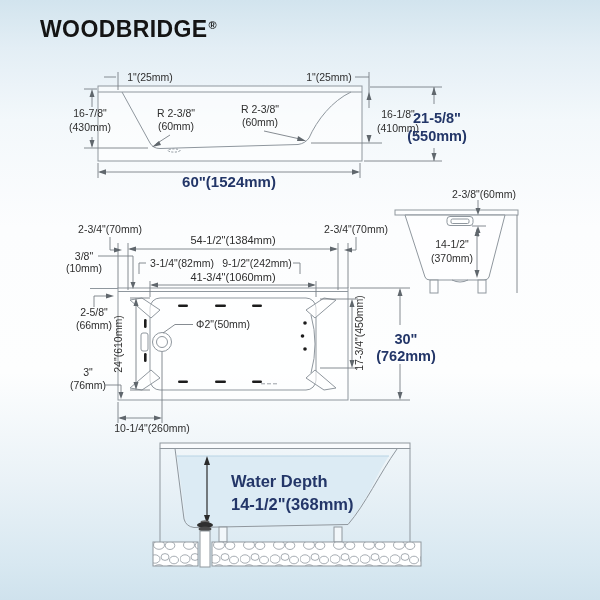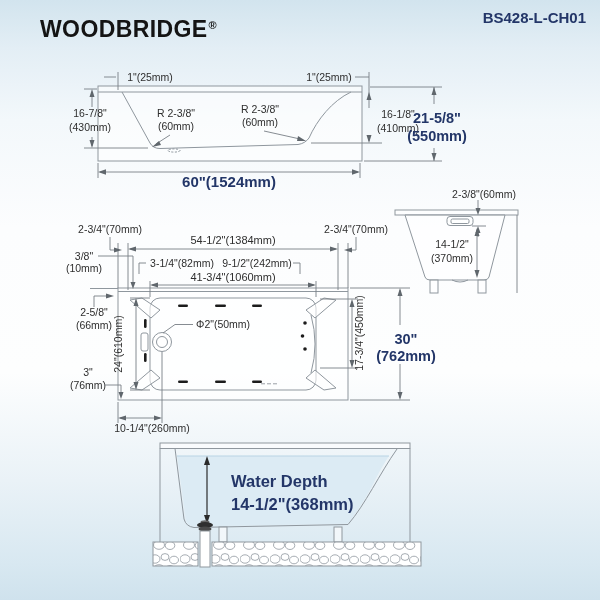--- a/index.html
+++ b/index.html
@@ -29,21 +29,20 @@
   .jet{fill:#1c1c1c;stroke:none;}
 </style>
 </head>
 <body>
 
 <div id="stage">
 
   <div class="logo"><span>WOODBRIDGE</span><sup>®</sup></div>
 
   <div class="models">
-    <div>BS428-L-CH01</div>
   </div>
 
   <svg width="600" height="600" viewBox="0 0 600 600" style="position:absolute;left:0;top:0">
     <defs>
       <pattern id="stones" patternUnits="userSpaceOnUse" width="30" height="24">
         <rect width="30" height="24" fill="#ffffff"></rect>
         <ellipse cx="5" cy="7" rx="5" ry="4.2" fill="none" stroke="#8f979e" stroke-width="0.8"></ellipse>
         <ellipse cx="15" cy="5" rx="4" ry="3.4" fill="none" stroke="#8f979e" stroke-width="0.8"></ellipse>
         <ellipse cx="24" cy="8" rx="4.5" ry="3.8" fill="none" stroke="#8f979e" stroke-width="0.8"></ellipse>
         <ellipse cx="9" cy="17" rx="5.5" ry="4.3" fill="none" stroke="#8f979e" stroke-width="0.8"></ellipse>

